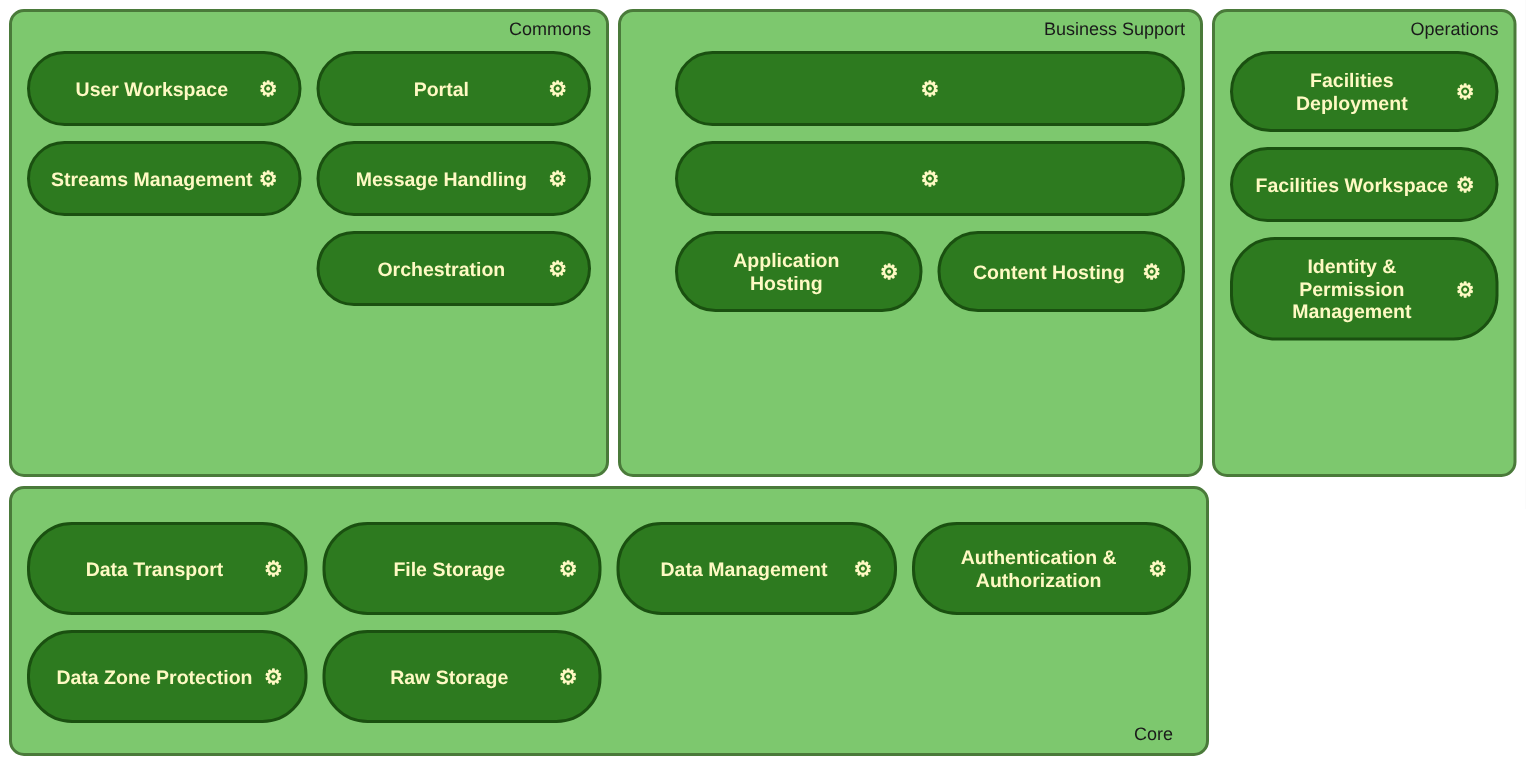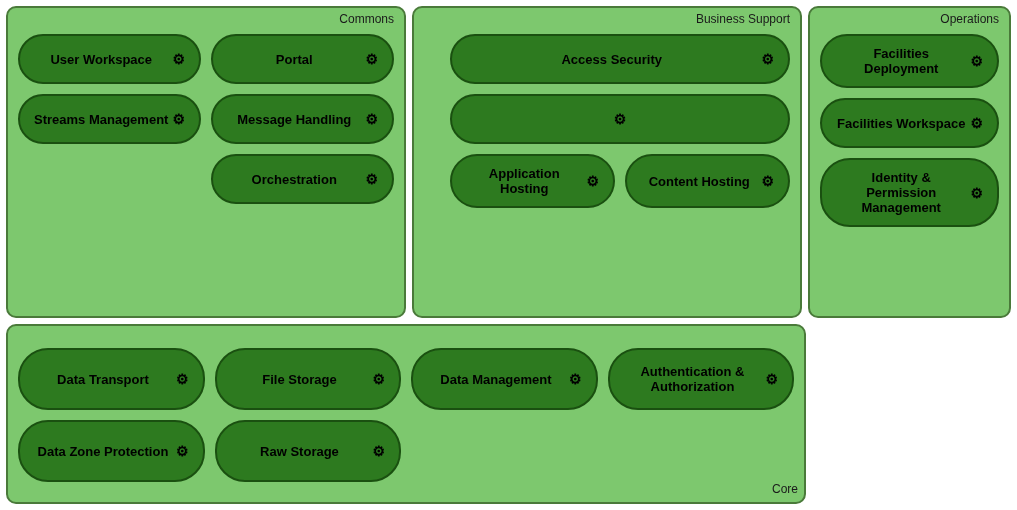--- a/index.html
+++ b/index.html
@@ -41,21 +41,21 @@
       position: absolute;
       top: 4px;
       right: 10px;
       font-size: 12px;
       color: #1a1a1a;
       font-family: Arial, sans-serif;
     }
     .section-label-left {
       position: absolute;
       bottom: 6px;
-      right: 6px;
+      right: 22px;
       font-size: 12px;
       color: #1a1a1a;
       font-family: Arial, sans-serif;
     }
     
     .commons {
       flex: 0 0 400px;
     }
     
     .business-support {
@@ -71,21 +71,21 @@
       flex: 0 0 800px;
     }
     
     .operations-bottom {
       flex: 1;
     }
     .chip {
       background: #2d7a1f;
       border: 2px solid #1a5010;
       border-radius: 30px;
-      color: #000000;
+      color: #fef9c3;
       font-weight: bold;
       font-size: 13px;
       text-align: center;
       padding: 10px 14px;
       display: flex;
       align-items: center;
       justify-content: center;
       gap: 4px;
       position: relative;
       cursor: pointer;
@@ -168,21 +168,20 @@
           <span class="chip-icon">⚙</span>
         </div>
       </div>
     </div>
 
     <div class="section business-support">
       <span class="section-label">Business Support</span>
       <div class="bs-grid">
         <div class="bs-row">
           <div class="chip">
-            <span class="chip-label">Access Security</span>
             <span class="chip-icon">⚙</span>
           </div>
         </div>
         <div class="bs-row">
           <div class="chip">
             <span class="chip-icon">⚙</span>
           </div>
         </div>
         <div class="bs-row">
           <div class="chip">

